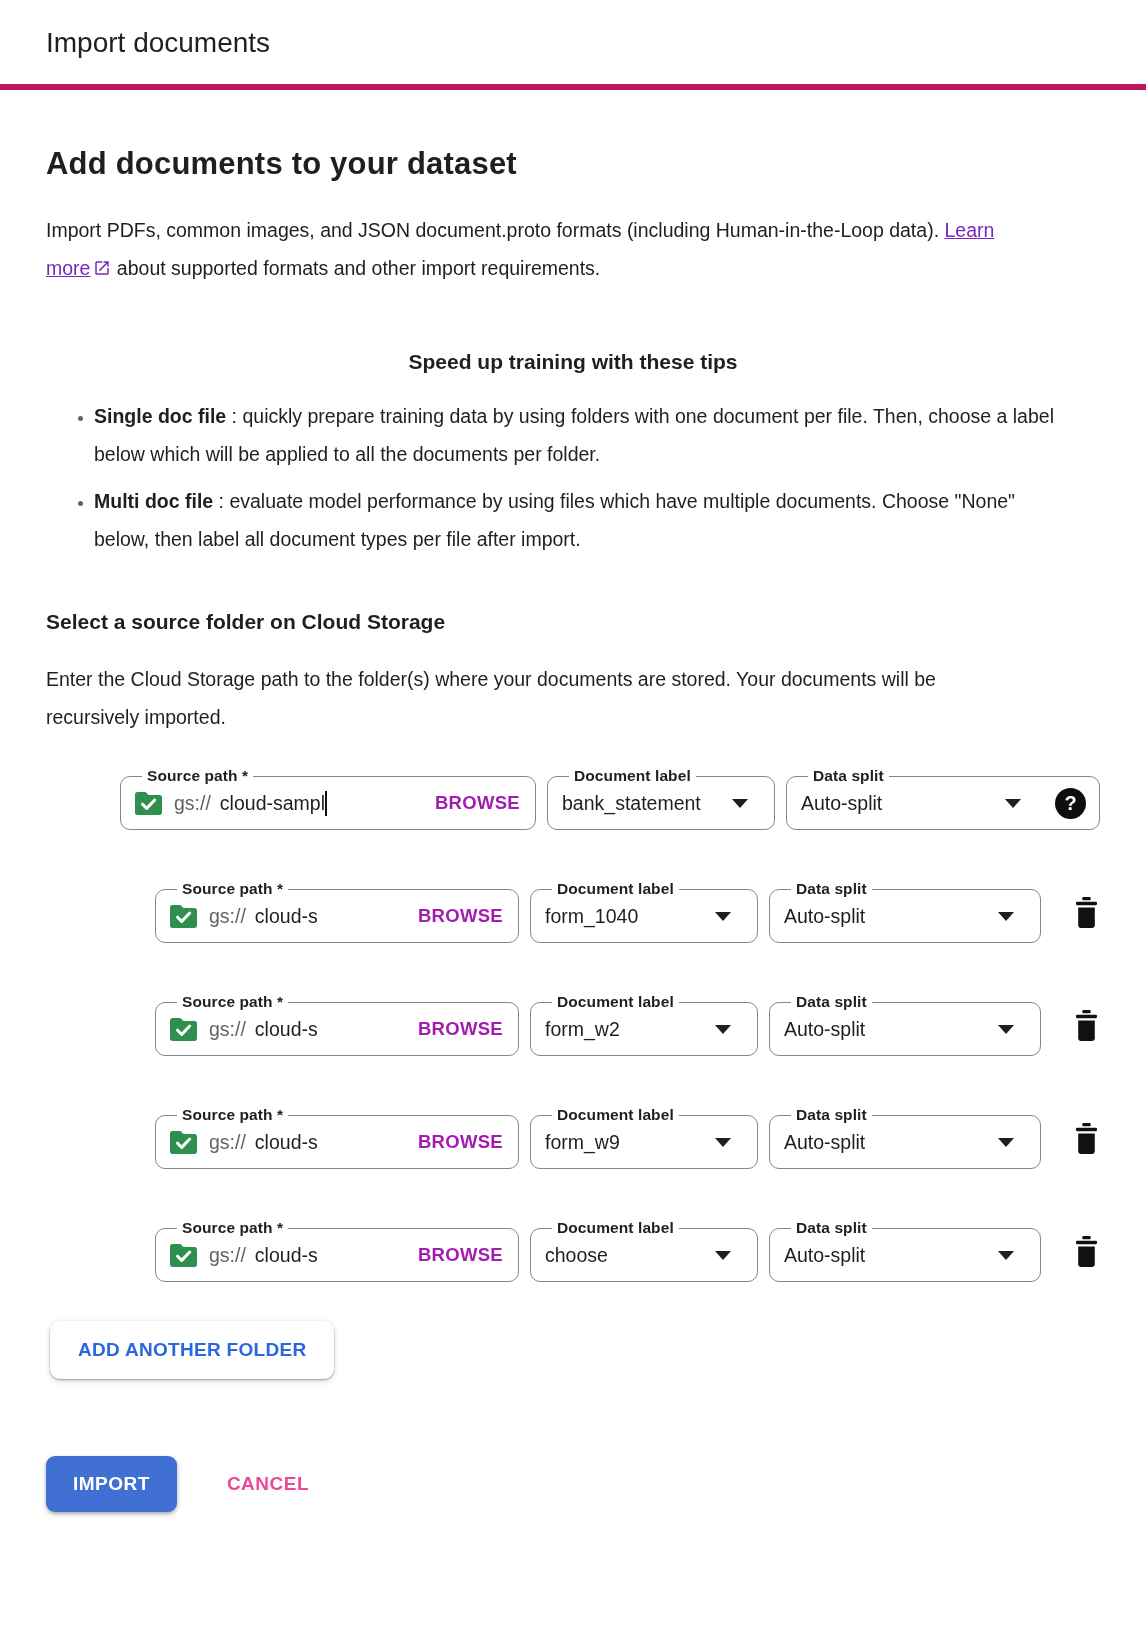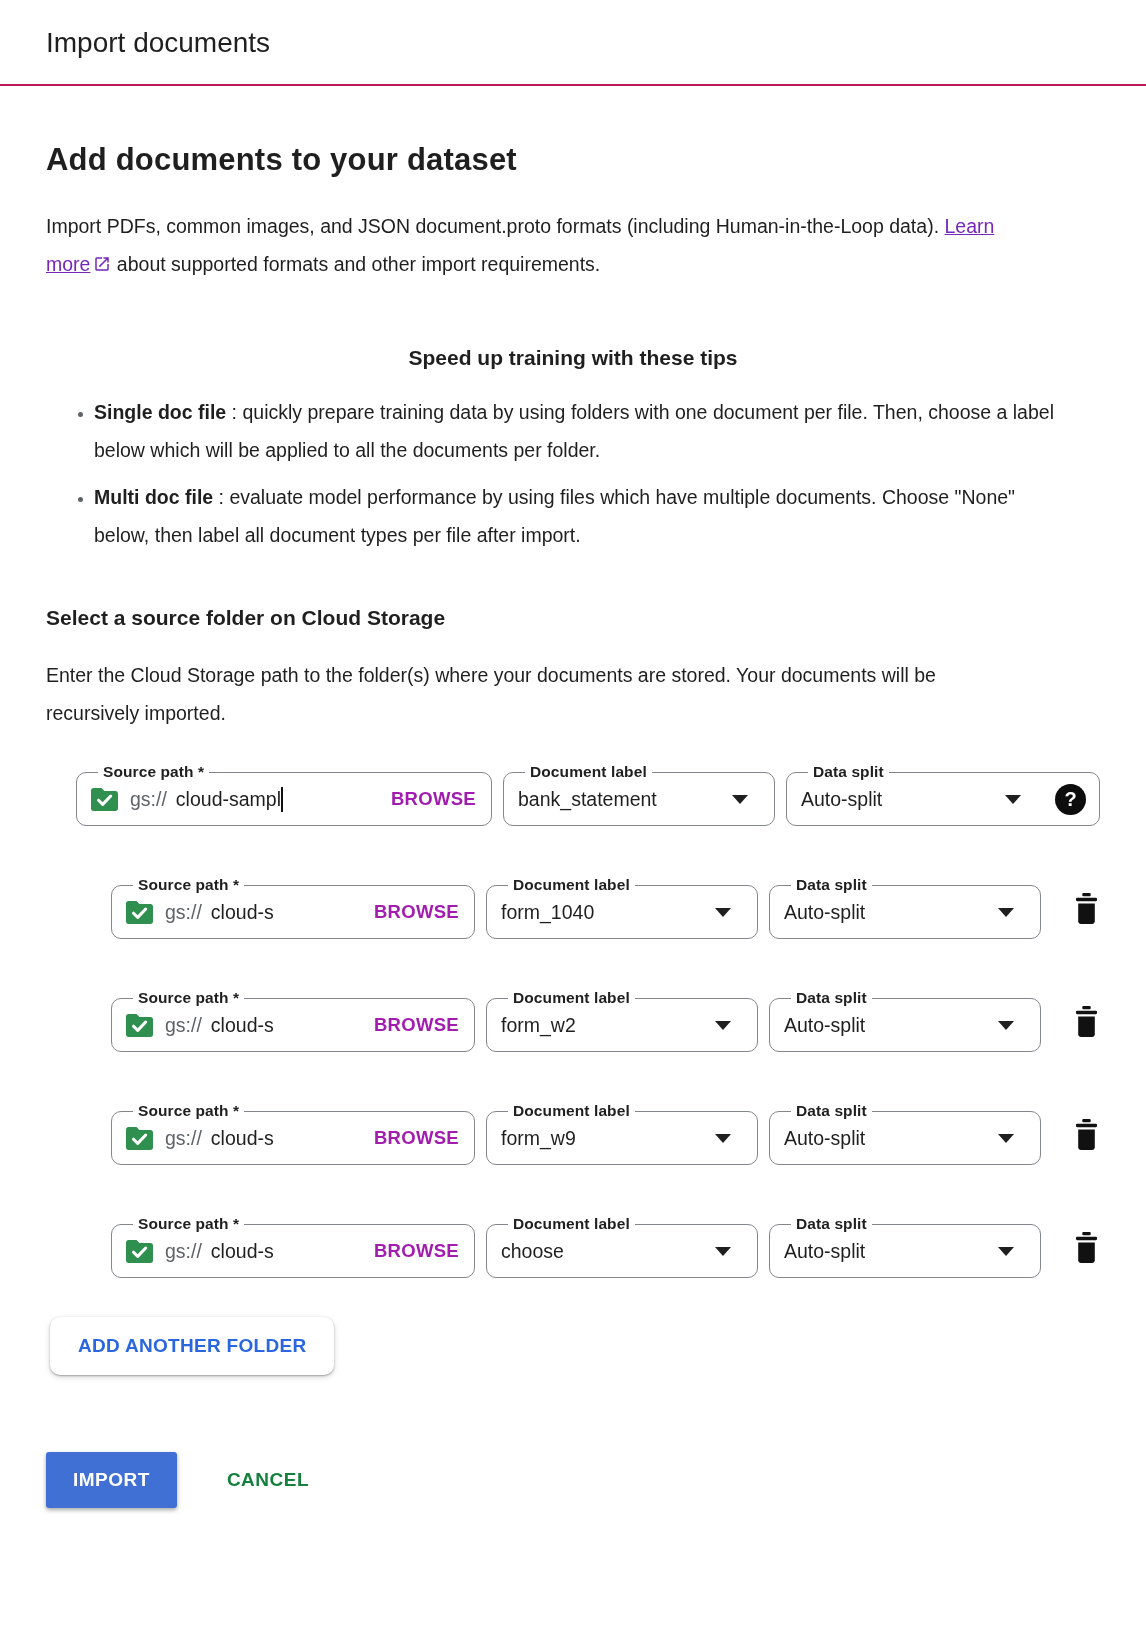--- a/index.html
+++ b/index.html
@@ -9,21 +9,21 @@
     background: #ffffff;
     color: #1f1f1f;
     font-family: "Liberation Sans", "DejaVu Sans", sans-serif;
     overflow: hidden;
     position: relative;
   }
 
   
   .app-header {
     padding: 27px 24px 25px 46px;
-    border-bottom: 2px solid #be185d;
+    border-bottom: 6px solid #be185d;
   }
   .app-header .title {
     font-size: 28px;
     font-weight: 400;
     color: #1f1f1f;
   }
 
   
   .content { padding: 0 46px; }
 
@@ -112,21 +112,21 @@
     letter-spacing: 0.1px;
     white-space: nowrap;
   }
   .field-content {
     display: flex;
     align-items: center;
     height: 36px;
   }
 
   .source-field { width: 364px; flex: none; }
-  .label-field  { width: 272px; flex: none; }
+  .label-field  { width: 228px; flex: none; }
   .split-field  { width: 272px; flex: none; }
   .row-first .source-field { width: 416px; }
   .row-first .split-field  { width: 314px; }
 
   .folder-icon { flex: none; display: flex; }
   .folder-icon svg { width: 27px; height: 23px; }
 
   .gs-prefix {
     color: #5f6368;
     font-size: 19.5px;
@@ -213,36 +213,36 @@
   .actions {
     margin-top: 77px;
     display: flex;
     align-items: center;
     gap: 50px;
   }
   .import-btn {
     background: #4170d4;
     color: #ffffff;
     border: none;
-    border-radius: 3px;
+    border-radius: 9px;
     padding: 17px 27px;
     font-family: inherit;
     font-size: 19px;
     font-weight: 700;
     letter-spacing: 0.5px;
     box-shadow: 0 2px 4px rgba(0,0,0,0.35);
     cursor: pointer;
   }
   .cancel-btn {
     background: none; border: none;
     font-family: inherit;
     font-size: 19px;
     font-weight: 700;
     letter-spacing: 0.5px;
-    color: #15803d;
+    color: #ec4899;
     cursor: pointer;
     padding: 0;
   }
 </style>
 </head>
 <body>
 
 <header class="app-header">
   <span class="title">Import documents</span>
 </header>

